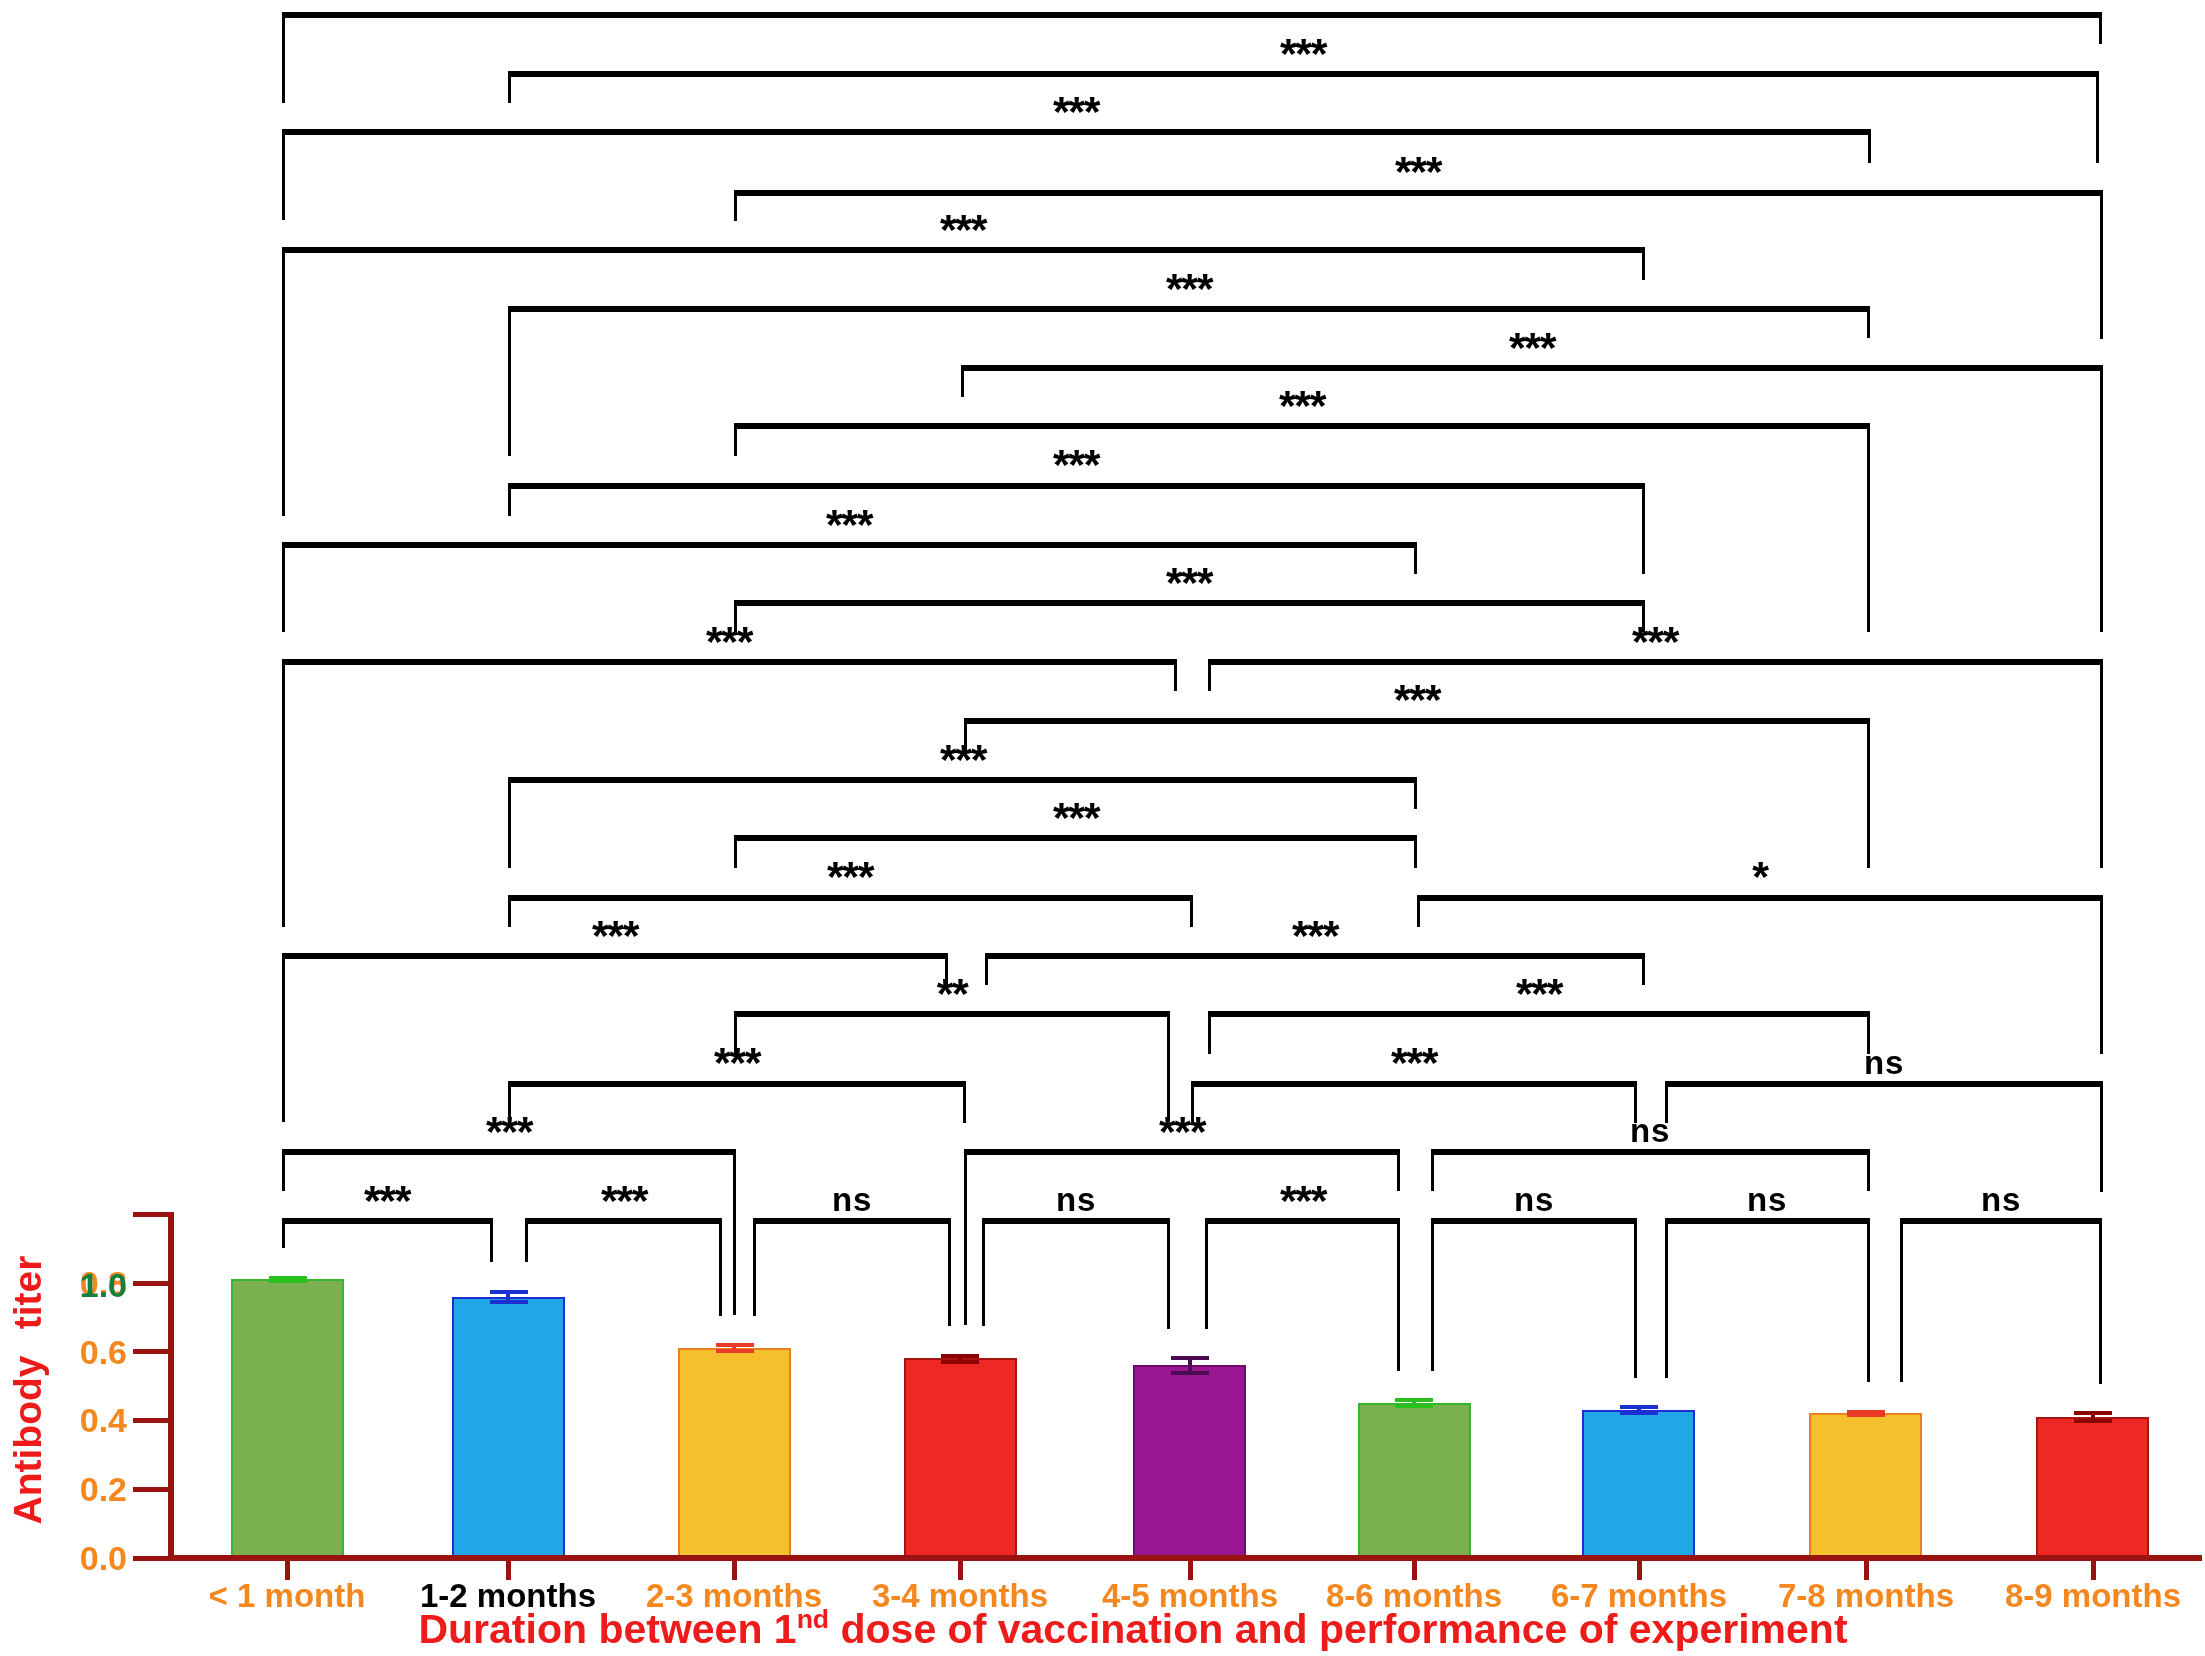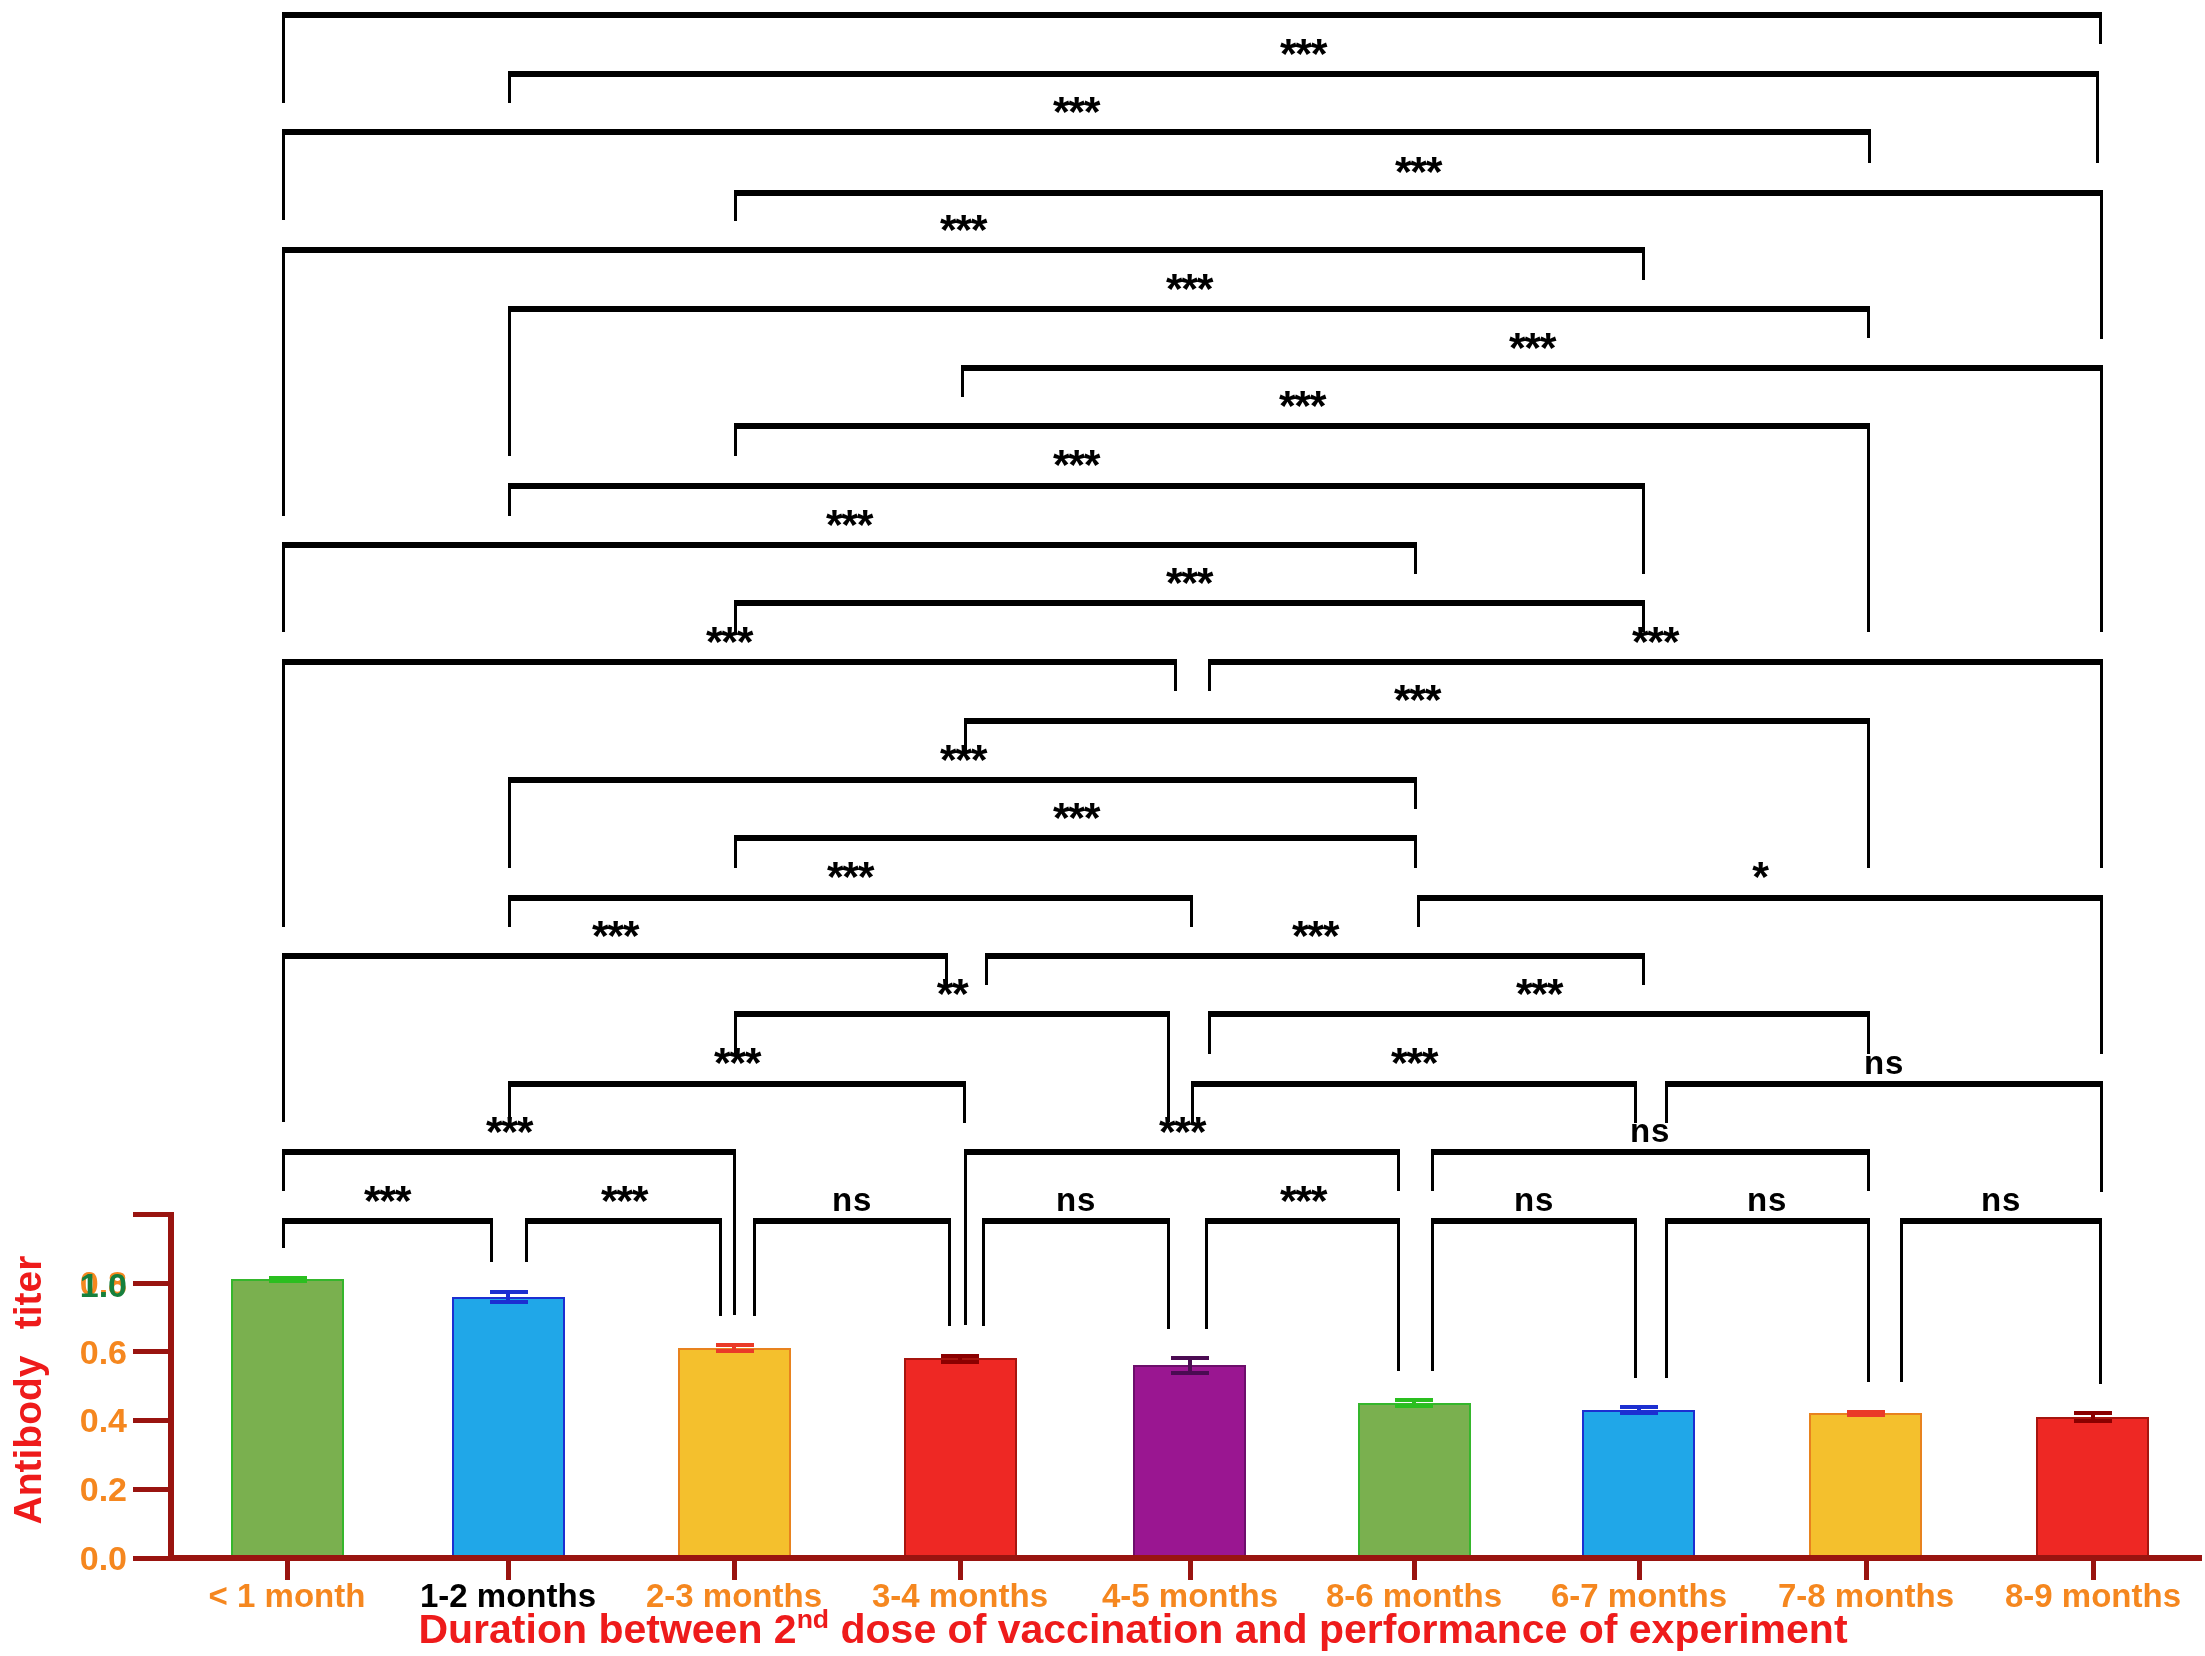--- a/index.html
+++ b/index.html
@@ -231,15 +231,15 @@
       <div class="axis" style="left: 1412px; top: 1560px; width: 4.9px; height: 19.6px; background: rgb(153, 20, 16);"></div>
       <div class="xtick-label" style="left: 1414px; top: 1576px; color: rgb(245, 135, 31);">8-6 months</div>
       <div class="axis" style="left: 1637px; top: 1560px; width: 4.9px; height: 19.6px; background: rgb(153, 20, 16);"></div>
       <div class="xtick-label" style="left: 1639px; top: 1576px; color: rgb(245, 135, 31);">6-7 months</div>
       <div class="axis" style="left: 1864px; top: 1560px; width: 4.9px; height: 19.6px; background: rgb(153, 20, 16);"></div>
       <div class="xtick-label" style="left: 1866px; top: 1576px; color: rgb(245, 135, 31);">7-8 months</div>
       <div class="axis" style="left: 2091px; top: 1560px; width: 4.9px; height: 19.6px; background: rgb(153, 20, 16);"></div>
       <div class="xtick-label" style="left: 2093px; top: 1576px; color: rgb(245, 135, 31);">8-9 months</div>
     </div>
   <div id="y-title" style="color: rgb(238, 27, 27);">Antibody titer</div>
-  <div id="x-title" style="color: rgb(238, 27, 27);"><span>Duration between 2</span><sup>nd</sup><span> dose of vaccination and performance of experiment</span></div>
+  <div id="x-title" style="color: rgb(238, 27, 27);"><span>Duration between 1</span><sup>nd</sup><span> dose of vaccination and performance of experiment</span></div>
 </div>
 
 
 </body></html>

